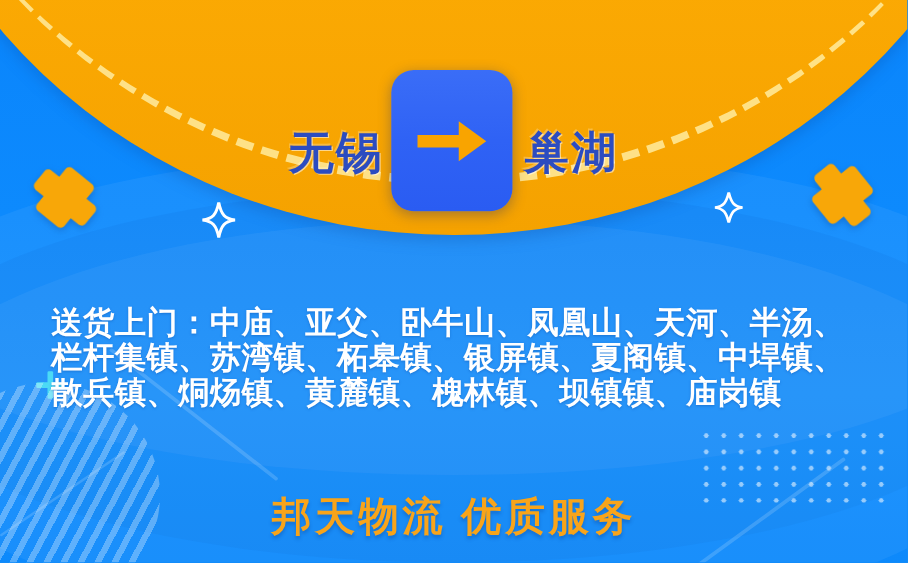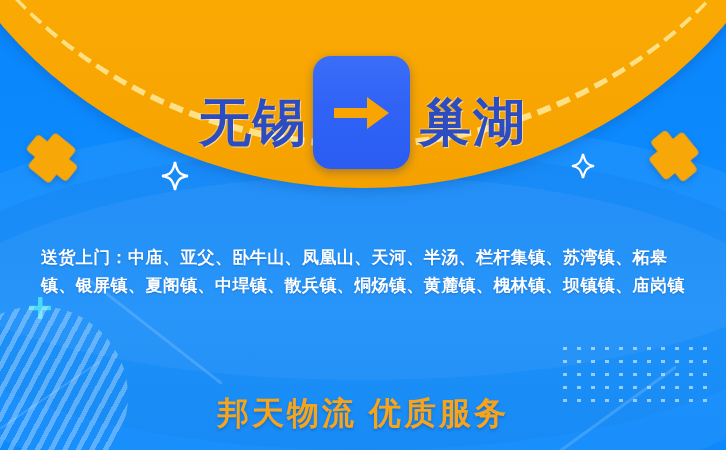--- a/index.html
+++ b/index.html
@@ -76,21 +76,21 @@
   .chip svg{ display:block; }
 
   
   .route{
     position:absolute;
     top:92px; left:0; width:726px; height:60px;
     display:flex; align-items:center; justify-content:center;
     pointer-events:none;
   }
   .city{
-    font-size:52px;
+    font-size:36px;
     font-weight:bold;
     color:#2c4cc0;
     letter-spacing:2px;
     text-shadow:1px 1px 0 rgba(255,255,255,.55), -1px -1px 0 rgba(255,255,255,.25);
     line-height:1;
   }
   .city.from{ margin-right:112px; }
   .city.to{ }
 
   
@@ -149,21 +149,21 @@
   .streak-a{ left:70px; top:330px; width:170px; height:3px; }
   .streak-b{ right:30px; bottom:20px; width:210px; height:3px; transform:rotate(-36deg); }
   .streak-c{ left:-10px; bottom:54px; width:120px; height:2px; transform:rotate(-34deg); }
 
   
   .delivery{
     position:absolute;
     left:41px; top:244px;
     width:656px;
     color:#ffffff;
-    font-size:17px;
+    font-size:25px;
     font-weight:bold;
     line-height:28px;
     letter-spacing:.4px;
     text-shadow:0 1px 2px rgba(10,60,150,.35);
   }
 
   
   .slogan{
     position:absolute;
     left:0; top:392px; width:726px;

